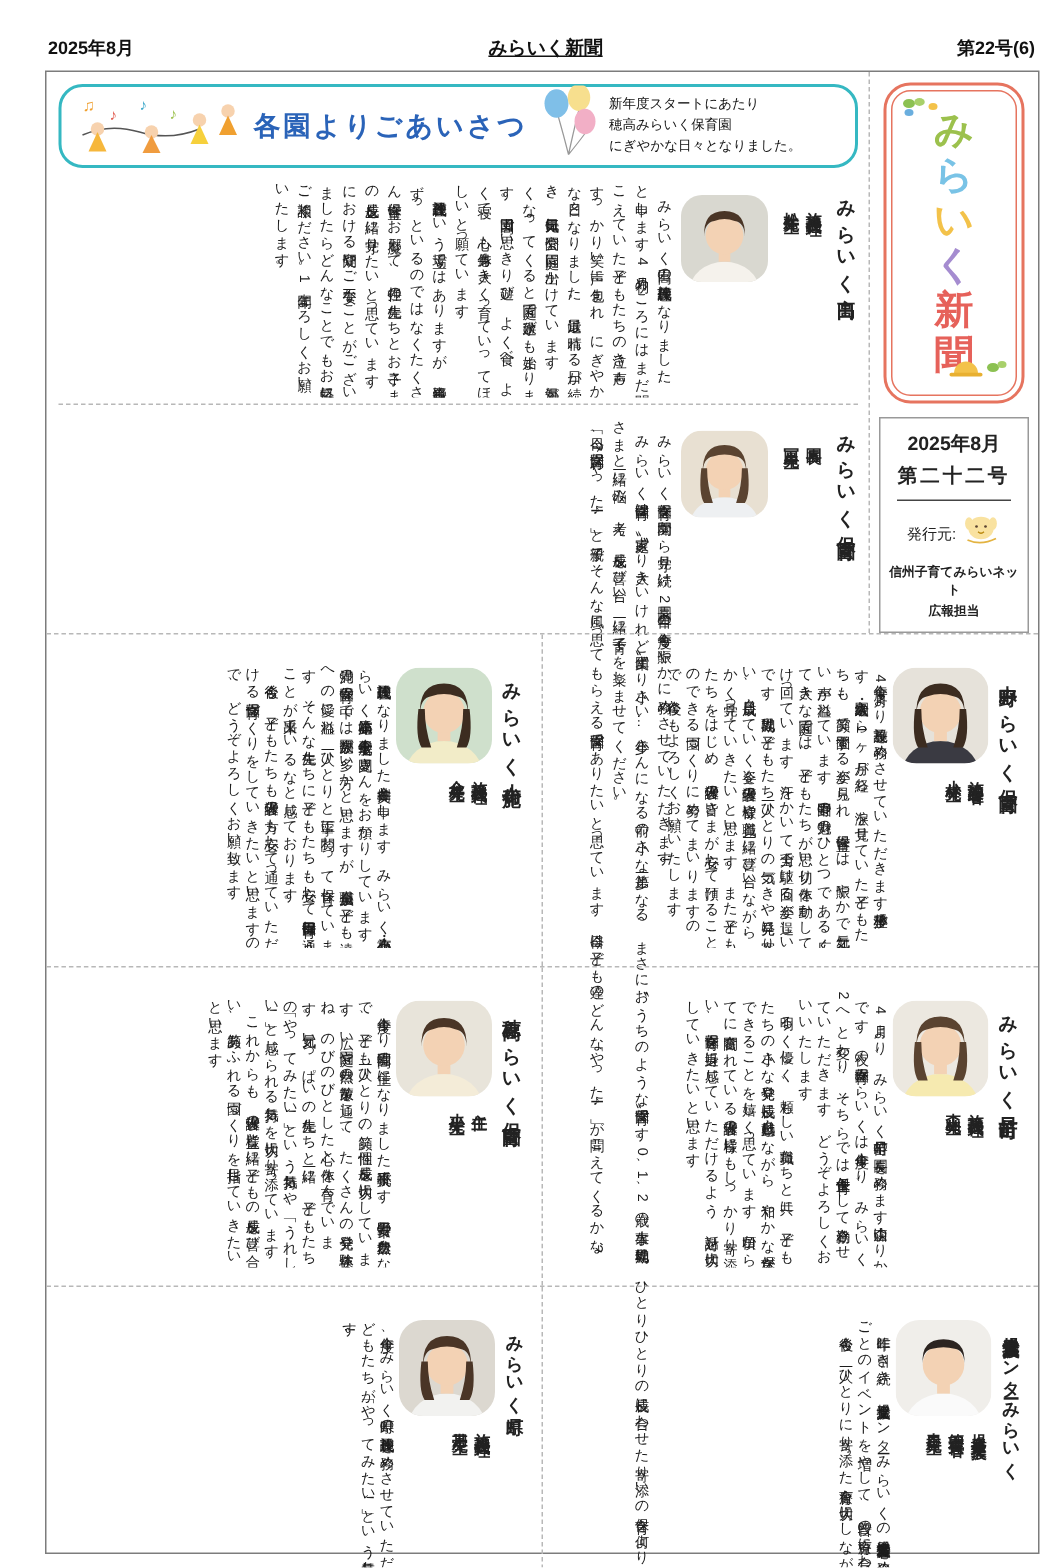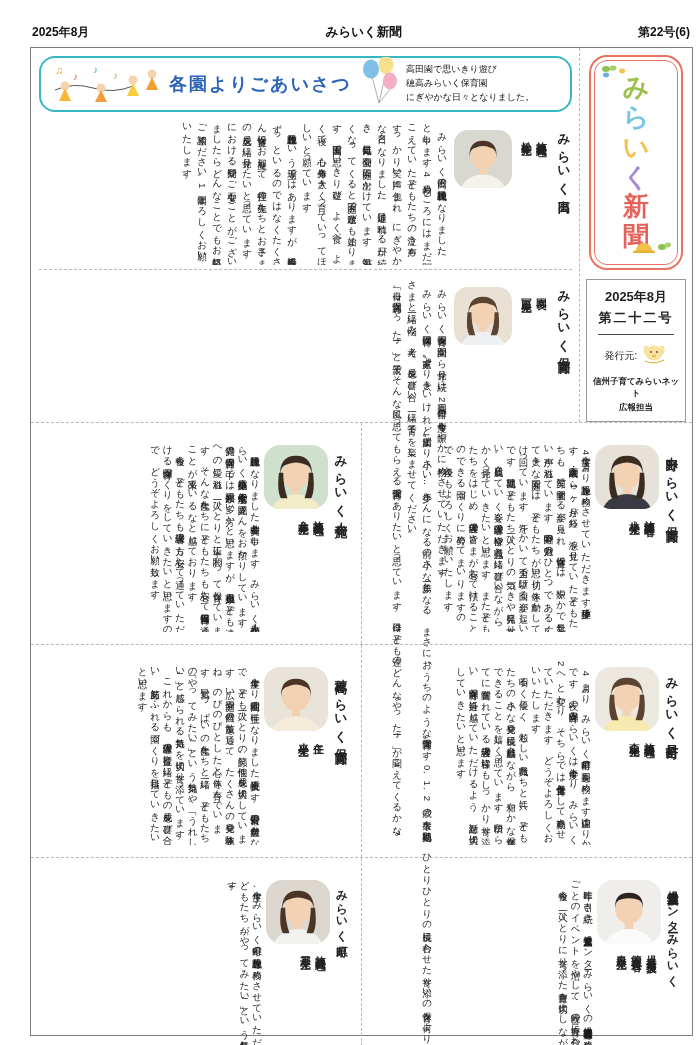--- a/index.html
+++ b/index.html
@@ -1,21 +1,21 @@
 <!DOCTYPE html>
 <html><head>
 <meta charset="utf-8">
 <style>
   html,body{margin:0;padding:0;background:#fff;}
   .page{position:relative;width:700px;height:1045px;background:#fff;overflow:hidden;
         font-family:"Liberation Sans",sans-serif;color:#222;}
   
   .pg-header{position:absolute;top:24px;left:32px;right:10px;display:flex;
              justify-content:space-between;font-size:12px;font-weight:bold;color:#111;}
-  .pg-header .c{font-size:12.5px;}
+  .pg-header .c{font-size:12.5px;text-decoration:underline;}
   
   .frame{position:absolute;left:30px;top:47px;width:663px;height:989px;
          border:1.5px solid #7c7c7c;box-sizing:border-box;display:flex;flex-direction:column;}
   .top-row{height:374px;display:flex;box-sizing:border-box;}
   .left-zone{flex:1;padding:8px 5px 0 6px;border-right:1px dashed #b8b8b8;box-sizing:border-box;
              display:flex;flex-direction:column;}
   
   .banner{height:56px;border:2.5px solid #35b8c2;border-radius:16px;display:flex;
           align-items:center;margin:0 2px 5px 2px;padding:0 8px;gap:8px;box-sizing:border-box;}
   .banner-title{font-size:18px;font-weight:bold;letter-spacing:2px;white-space:nowrap;}
@@ -103,21 +103,21 @@
           <span class="banner-title" style="color: rgb(42, 99, 184);">各園よりごあいさつ</span>
           <span>
             <svg width="38" height="50" viewBox="0 0 38 50">
               <path d="M12 20 Q16 34 19 46 M26 16 Q22 32 19 46 M30 32 Q24 40 19 46" stroke="#999" fill="none" stroke-width="0.8"></path>
               <ellipse class="balloon" cx="11" cy="12" rx="8" ry="9.5" fill="#7fbfe8"></ellipse>
               <ellipse class="balloon" cx="26" cy="8" rx="7.5" ry="9" fill="#f7df8e"></ellipse>
               <ellipse class="balloon" cx="30" cy="24" rx="7" ry="8.5" fill="#f2afc6"></ellipse>
             </svg>
           </span>
           <span class="banner-note">
-            <div>高田園で思いきり遊び</div>
+            <div>新年度スタートにあたり</div>
             <div>穂高みらいく保育園</div>
             <div>にぎやかな日々となりました。</div>
           </span>
         </div>
 
         <div class="slot0">
             <div class="article full">
     <div class="a-text">　みらいく高田の施設長代理になりました、松井朝夏と申します。4月初めころにはまだ聞こえていた子どもたちの泣き声も、すっかり笑い声に包まれ、にぎやかな日々となりました。最近は晴れる日が続き、毎日元気に公園や園庭に出かけています。気温が高くなってくると園庭で水遊びも始まります。高田園で思いきり遊び、よく食べ、よく寝て、心も身体も大きく育っていってほしいと願っています。
 　施設長代理という立場ではありますが、事務室にずっといるのではなくたくさん保育室にお邪魔して、担任の先生たちとお子さまの成長を一緒に見守りたいと思っています。園生活における疑問やご不安なことがございましたらどんなことでもお気軽にご相談ください。1年間よろしくお願いいたします。</div>
     <div class="photo-col">

